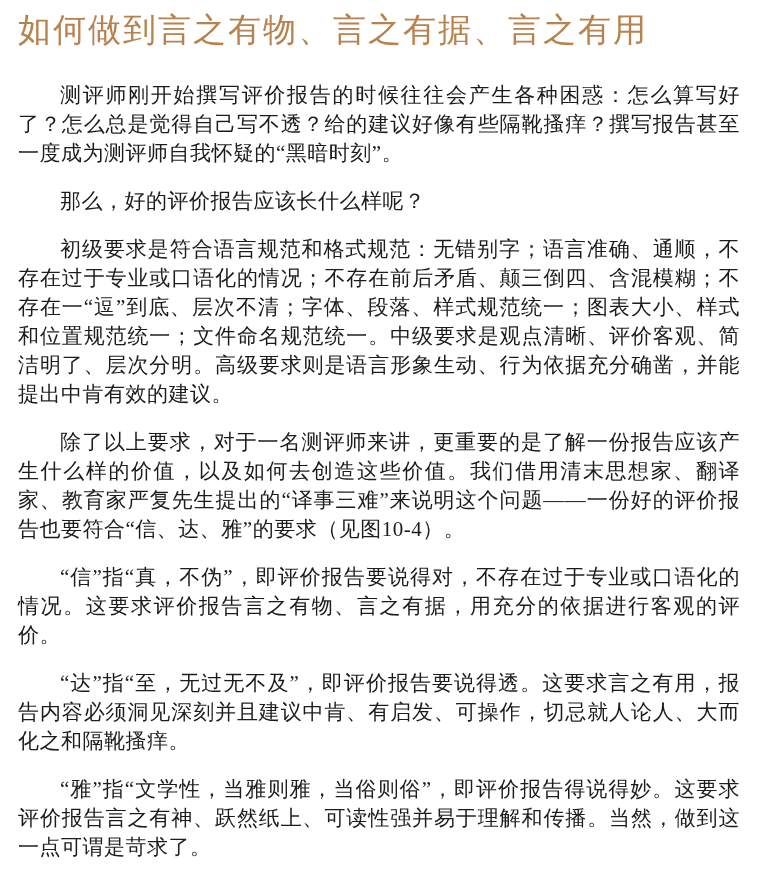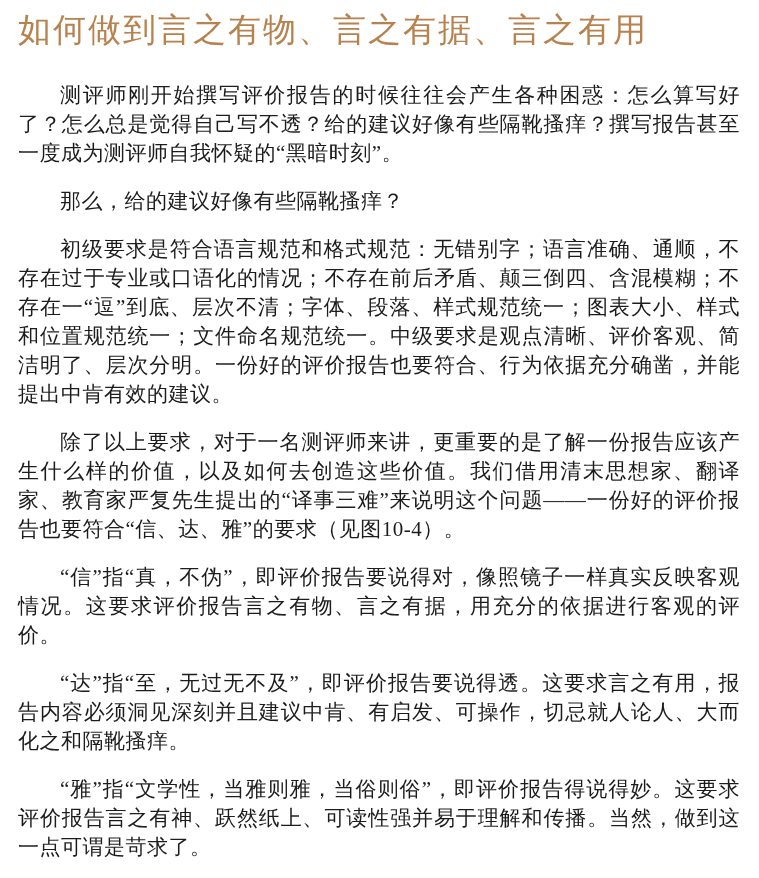--- a/index.html
+++ b/index.html
@@ -42,20 +42,20 @@
     text-align: justify;
   }
 </style>
 </head>
 <body>
 
 <div class="page">
   <h1 class="page-title">如何做到言之有物、言之有据、言之有用</h1>
   <div class="doc-body">
       <p class="para">测评师刚开始撰写评价报告的时候往往会产生各种困惑：怎么算写好了？怎么总是觉得自己写不透？给的建议好像有些隔靴搔痒？撰写报告甚至一度成为测评师自我怀疑的“黑暗时刻”。</p>
-      <p class="para">那么，给的建议好像有些隔靴搔痒？</p>
-      <p class="para">初级要求是符合语言规范和格式规范：无错别字；语言准确、通顺，不存在过于专业或口语化的情况；不存在前后矛盾、颠三倒四、含混模糊；不存在一“逗”到底、层次不清；字体、段落、样式规范统一；图表大小、样式和位置规范统一；文件命名规范统一。中级要求是观点清晰、评价客观、简洁明了、层次分明。一份好的评价报告也要符合、行为依据充分确凿，并能提出中肯有效的建议。</p>
+      <p class="para">那么，好的评价报告应该长什么样呢？</p>
+      <p class="para">初级要求是符合语言规范和格式规范：无错别字；语言准确、通顺，不存在过于专业或口语化的情况；不存在前后矛盾、颠三倒四、含混模糊；不存在一“逗”到底、层次不清；字体、段落、样式规范统一；图表大小、样式和位置规范统一；文件命名规范统一。中级要求是观点清晰、评价客观、简洁明了、层次分明。高级要求则是语言形象生动、行为依据充分确凿，并能提出中肯有效的建议。</p>
       <p class="para">除了以上要求，对于一名测评师来讲，更重要的是了解一份报告应该产生什么样的价值，以及如何去创造这些价值。我们借用清末思想家、翻译家、教育家严复先生提出的“译事三难”来说明这个问题——一份好的评价报告也要符合“信、达、雅”的要求（见图10-4）。</p>
-      <p class="para">“信”指“真，不伪”，即评价报告要说得对，像照镜子一样真实反映客观情况。这要求评价报告言之有物、言之有据，用充分的依据进行客观的评价。</p>
+      <p class="para">“信”指“真，不伪”，即评价报告要说得对，不存在过于专业或口语化的情况。这要求评价报告言之有物、言之有据，用充分的依据进行客观的评价。</p>
       <p class="para">“达”指“至，无过无不及”，即评价报告要说得透。这要求言之有用，报告内容必须洞见深刻并且建议中肯、有启发、可操作，切忌就人论人、大而化之和隔靴搔痒。</p>
       <p class="para">“雅”指“文学性，当雅则雅，当俗则俗”，即评价报告得说得妙。这要求评价报告言之有神、跃然纸上、可读性强并易于理解和传播。当然，做到这一点可谓是苛求了。</p>
     </div>
 </div>
 
 </body></html>

